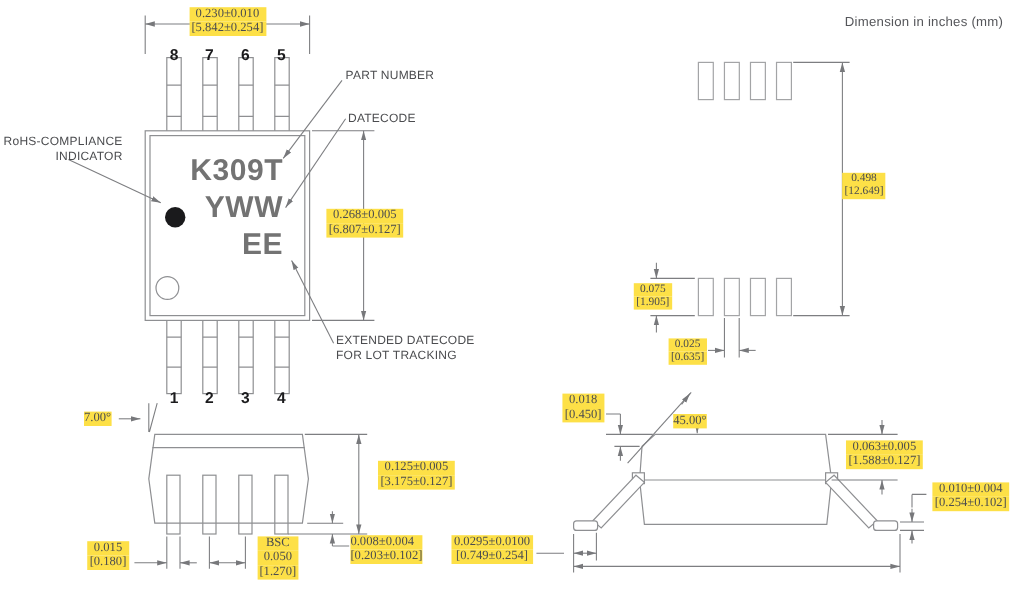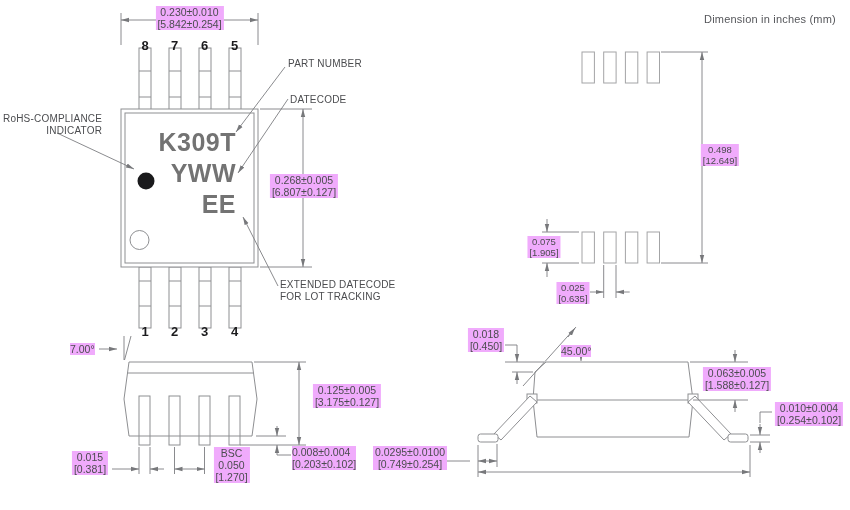--- a/index.html
+++ b/index.html
@@ -5,21 +5,21 @@
   html,body{margin:0;padding:0;background:#fff;}
   #canvas{position:relative;width:850px;height:510px;background:#fff;overflow:hidden;
           font-family:"Liberation Sans",sans-serif;}
   #linework{position:absolute;left:0;top:0;}
   svg .ol{fill:#fff;stroke:#8e8f92;stroke-width:1;}
   svg .ln{fill:none;stroke:#8e8f92;stroke-width:1;}
   svg .dl{fill:none;stroke:#7d7e81;stroke-width:0.9;}
   svg .pd{fill:none;stroke:#a3a4a6;stroke-width:1;}
   .lbl{position:absolute;color:#4b4c4f;white-space:nowrap;}
   .dim{font-size:10.5px;line-height:12px;text-align:center;transform:translateX(-50%);}
-  .dim span{display:block;background:#f0abfc;padding:0 2px;}
+  .dim span{display:block;background:#fde047;padding:0 2px;font-family:Liberation Serif, serif;}
   .dim.leftal{transform:none;text-align:left;}
   .dim.leftal span{padding:0;}
   .small{font-size:9.5px;line-height:11px;}
   .callout{font-size:10px;letter-spacing:.2px;line-height:12px;}
   .callout span{display:block;}
   .pin{font-size:13px;font-weight:bold;color:#1b1b1d;transform:translateX(-50%);}
   .note{font-size:11px;color:#55565a;letter-spacing:.2px;}
   .marking{width:106px;text-align:right;font-size:25px;font-weight:bold;
            color:#737373;line-height:31px;letter-spacing:.5px;}
   .marking span{display:block;}
@@ -232,21 +232,21 @@
 
   <div class="lbl dim leftal" style="left:70px;top:343px;">
     <span>7.00°</span>
   </div>
   <div class="lbl dim" style="left:299px;top:384px;margin-left:48px;">
     <span>0.125±0.005</span>
     <span>[3.175±0.127]</span>
   </div>
   <div class="lbl dim" style="left:90px;top:451px;">
     <span>0.015</span>
-    <span>[0.381]</span>
+    <span>[0.180]</span>
   </div>
   <div class="lbl dim" style="left:231.5px;top:447px;">
     <span>BSC</span>
     <span>0.050</span>
     <span>[1.270]</span>
   </div>
   <div class="lbl dim leftal" style="left:292px;top:446px;">
     <span>0.008±0.004</span>
     <span>[0.203±0.102]</span>
   </div>

